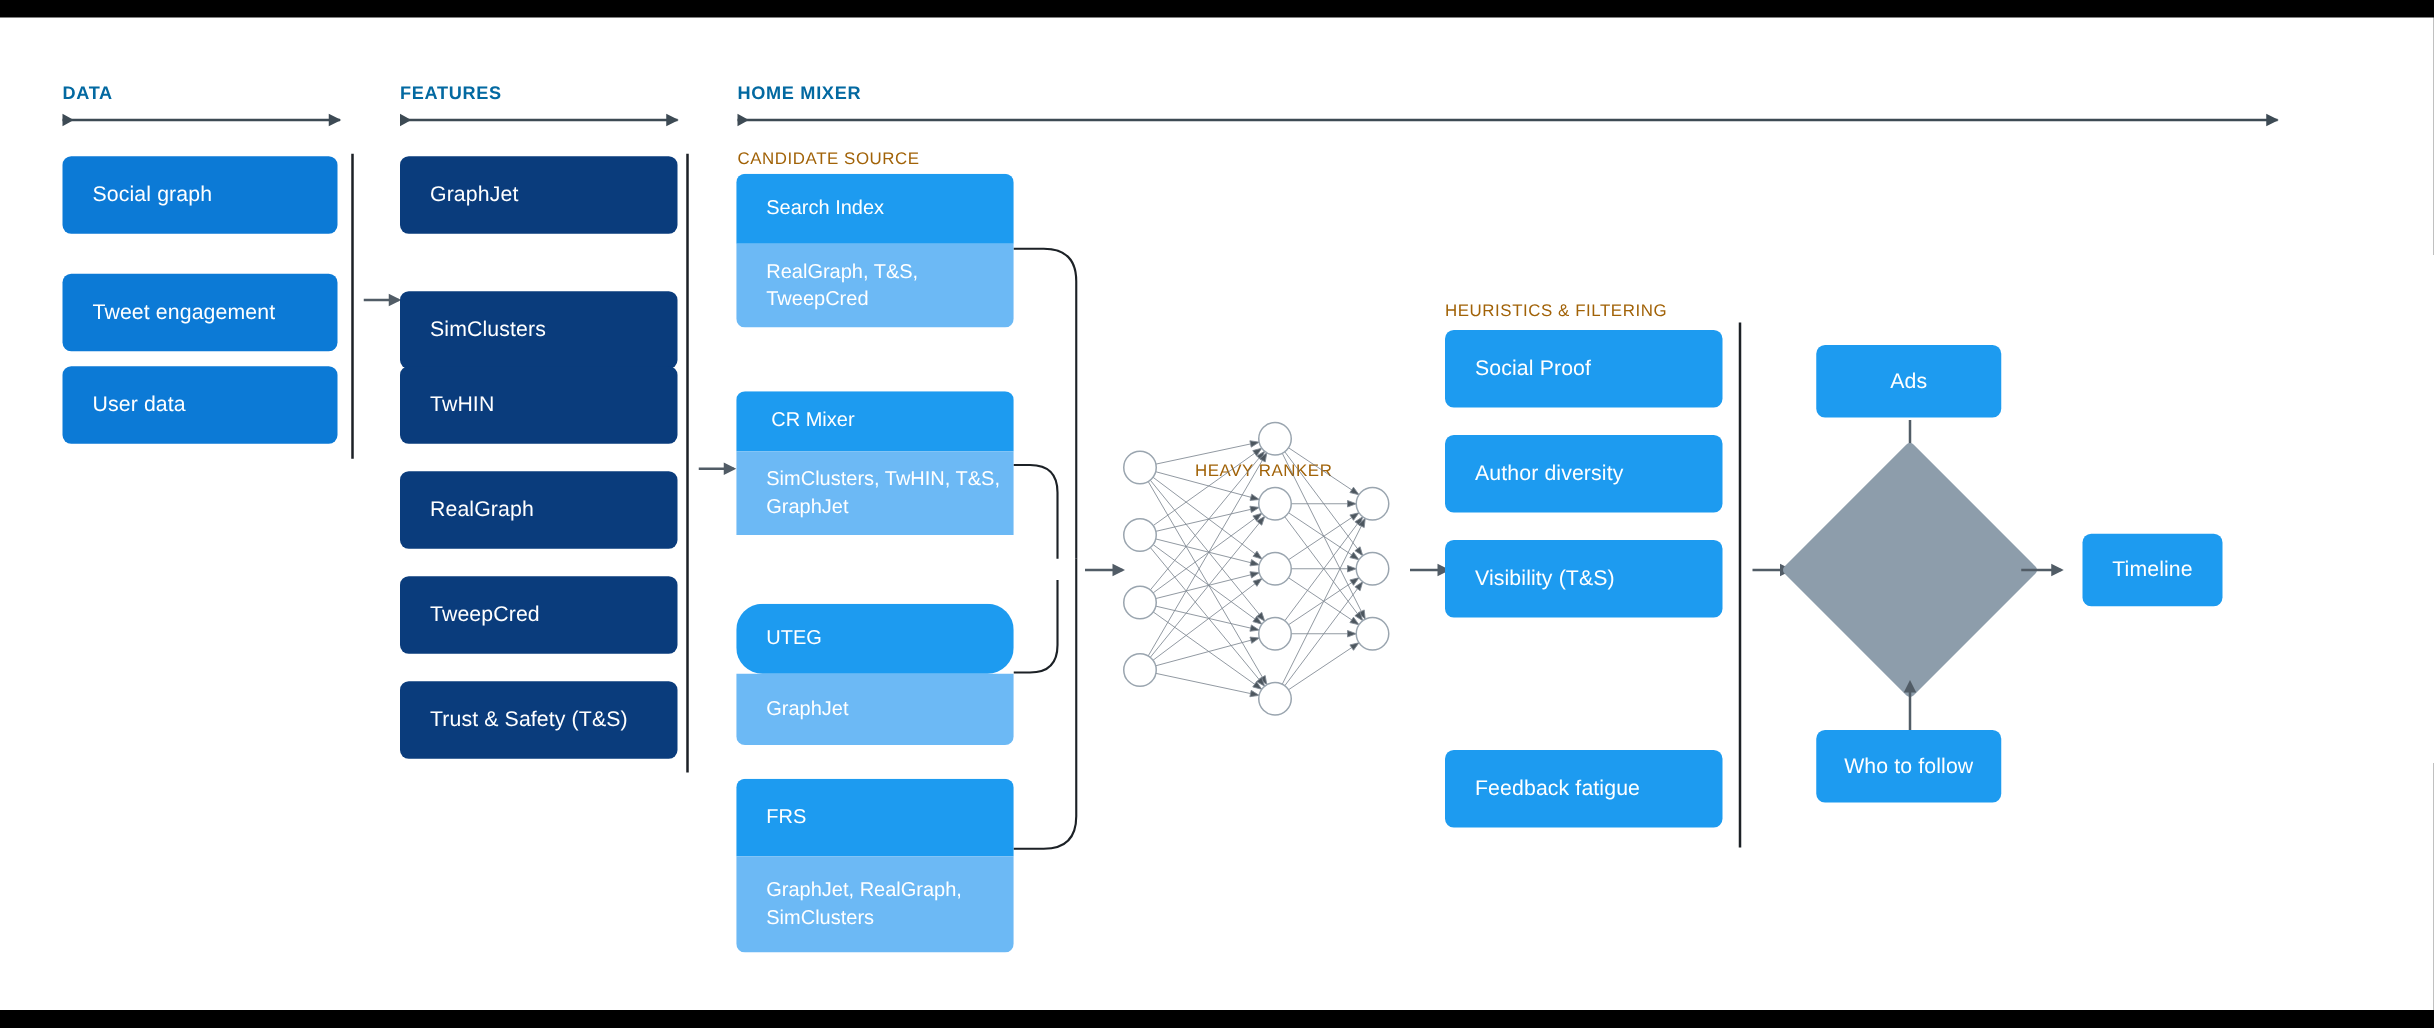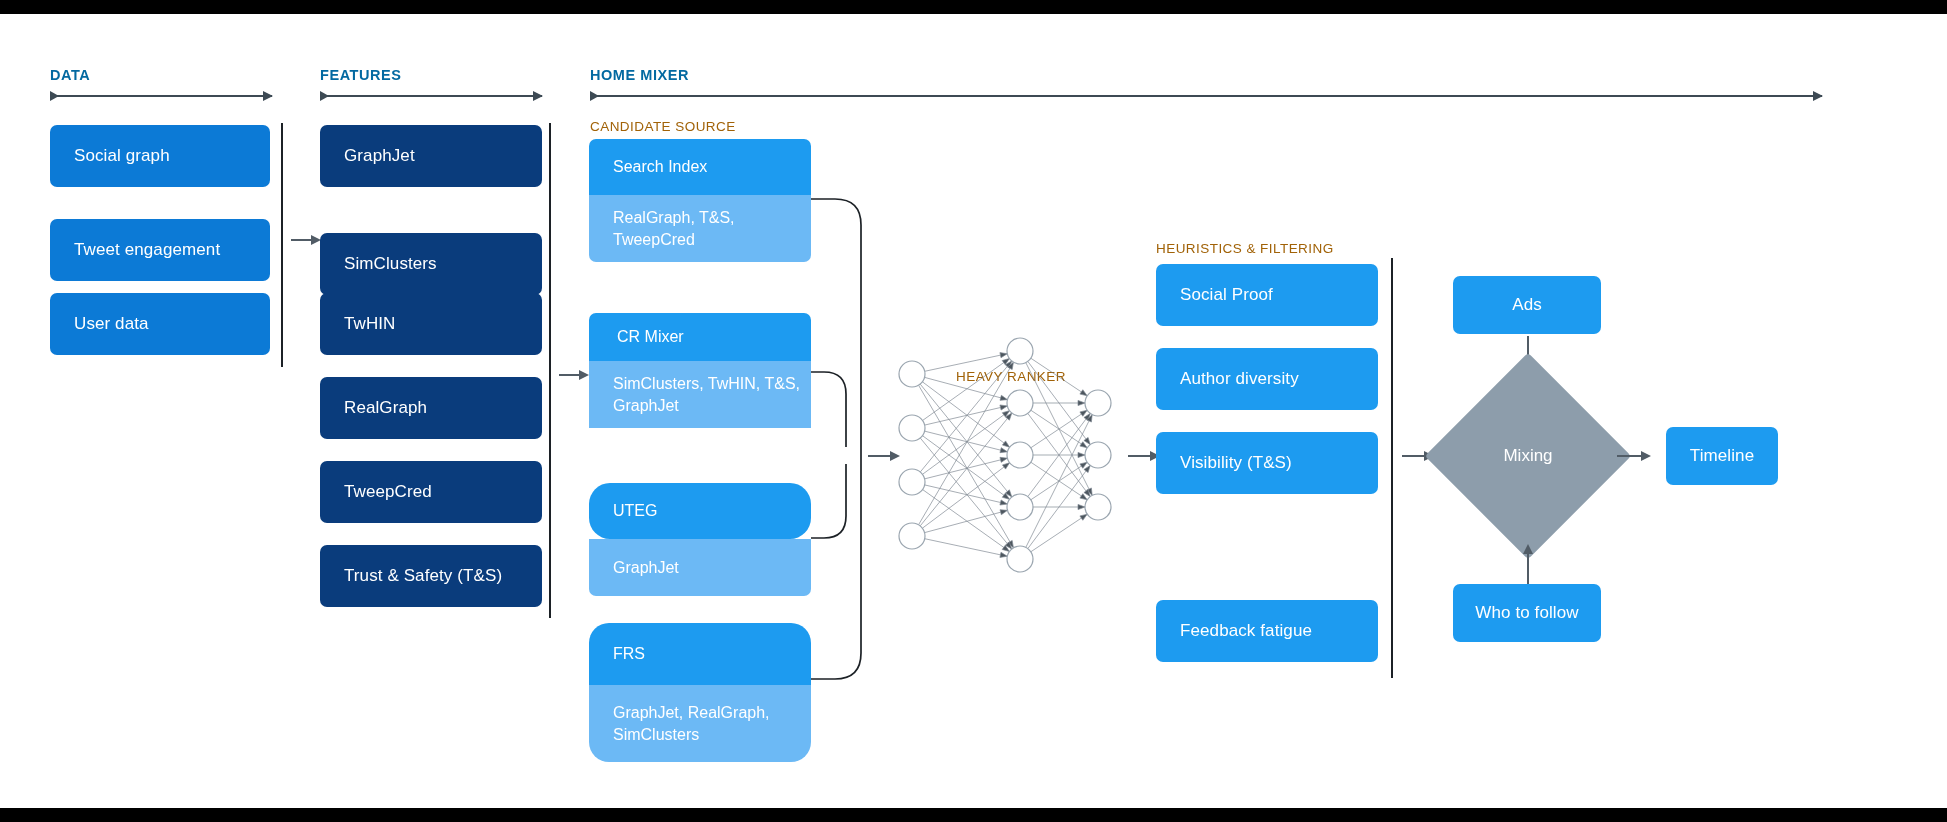--- a/index.html
+++ b/index.html
@@ -107,21 +107,21 @@
     <div class="cs-card" style="left:589px;top:299px;width:222px;height:123px;">
       <div class="cs-head" style="height:48px;padding-left:28px;">CR Mixer</div>
       <div class="cs-body" style="height:67px;">SimClusters, TwHIN, T&amp;S, GraphJet</div>
     </div>
 
     <div class="cs-card" style="left:589px;top:469px;width:222px;height:113px;">
       <div class="cs-head" style="height:56px;border-radius:21px;">UTEG</div>
       <div class="cs-body" style="height:57px;">GraphJet</div>
     </div>
 
-    <div class="cs-card" style="left:589px;top:609px;width:222px;height:139px;border-radius:20px;">
+    <div class="cs-card" style="left:589px;top:609px;width:222px;height:139px;">
       <div class="cs-head" style="height:62px;">FRS</div>
       <div class="cs-body" style="height:77px;">GraphJet, RealGraph, SimClusters</div>
     </div>
 
     <svg width="1947" height="794">
       <g fill="none" stroke="#1c2126" stroke-width="1.7">
         <path d="M811,185 H835 Q861,185 861,211 V433"></path>
         <path d="M811,358 H824 Q846,358 846,380 V433"></path>
         <path d="M811,524 H824 Q846,524 846,502 V450"></path>
         <path d="M811,665 H835 Q861,665 861,639 V450"></path>
@@ -237,21 +237,20 @@
     </div>
 
     <div class="harrow" style="left:1402px;top:441px;width:30px;"></div>
 
     <div class="card out" style="left:1453px;top:262px;width:148px;height:58px;">
       <span>Ads</span>
     </div>
     <div class="varrow-dn" style="left:1527px;top:322px;height:32px;"></div>
 
     <div class="diamond" style="left:1455px;top:369px;width:146px;height:146px;"></div>
-    <div class="diamond-label" style="left:1455px;top:369px;width:146px;height:146px;">Mixing</div>
 
     <div class="varrow-up" style="left:1527px;top:538px;height:32px;"></div>
     <div class="card out" style="left:1453px;top:570px;width:148px;height:58px;">
       <span>Who to follow</span>
     </div>
 
     <div class="harrow" style="left:1617px;top:441px;width:32px;"></div>
     <div class="card out" style="left:1666px;top:413px;width:112px;height:58px;">
       <span>Timeline</span>
     </div>

